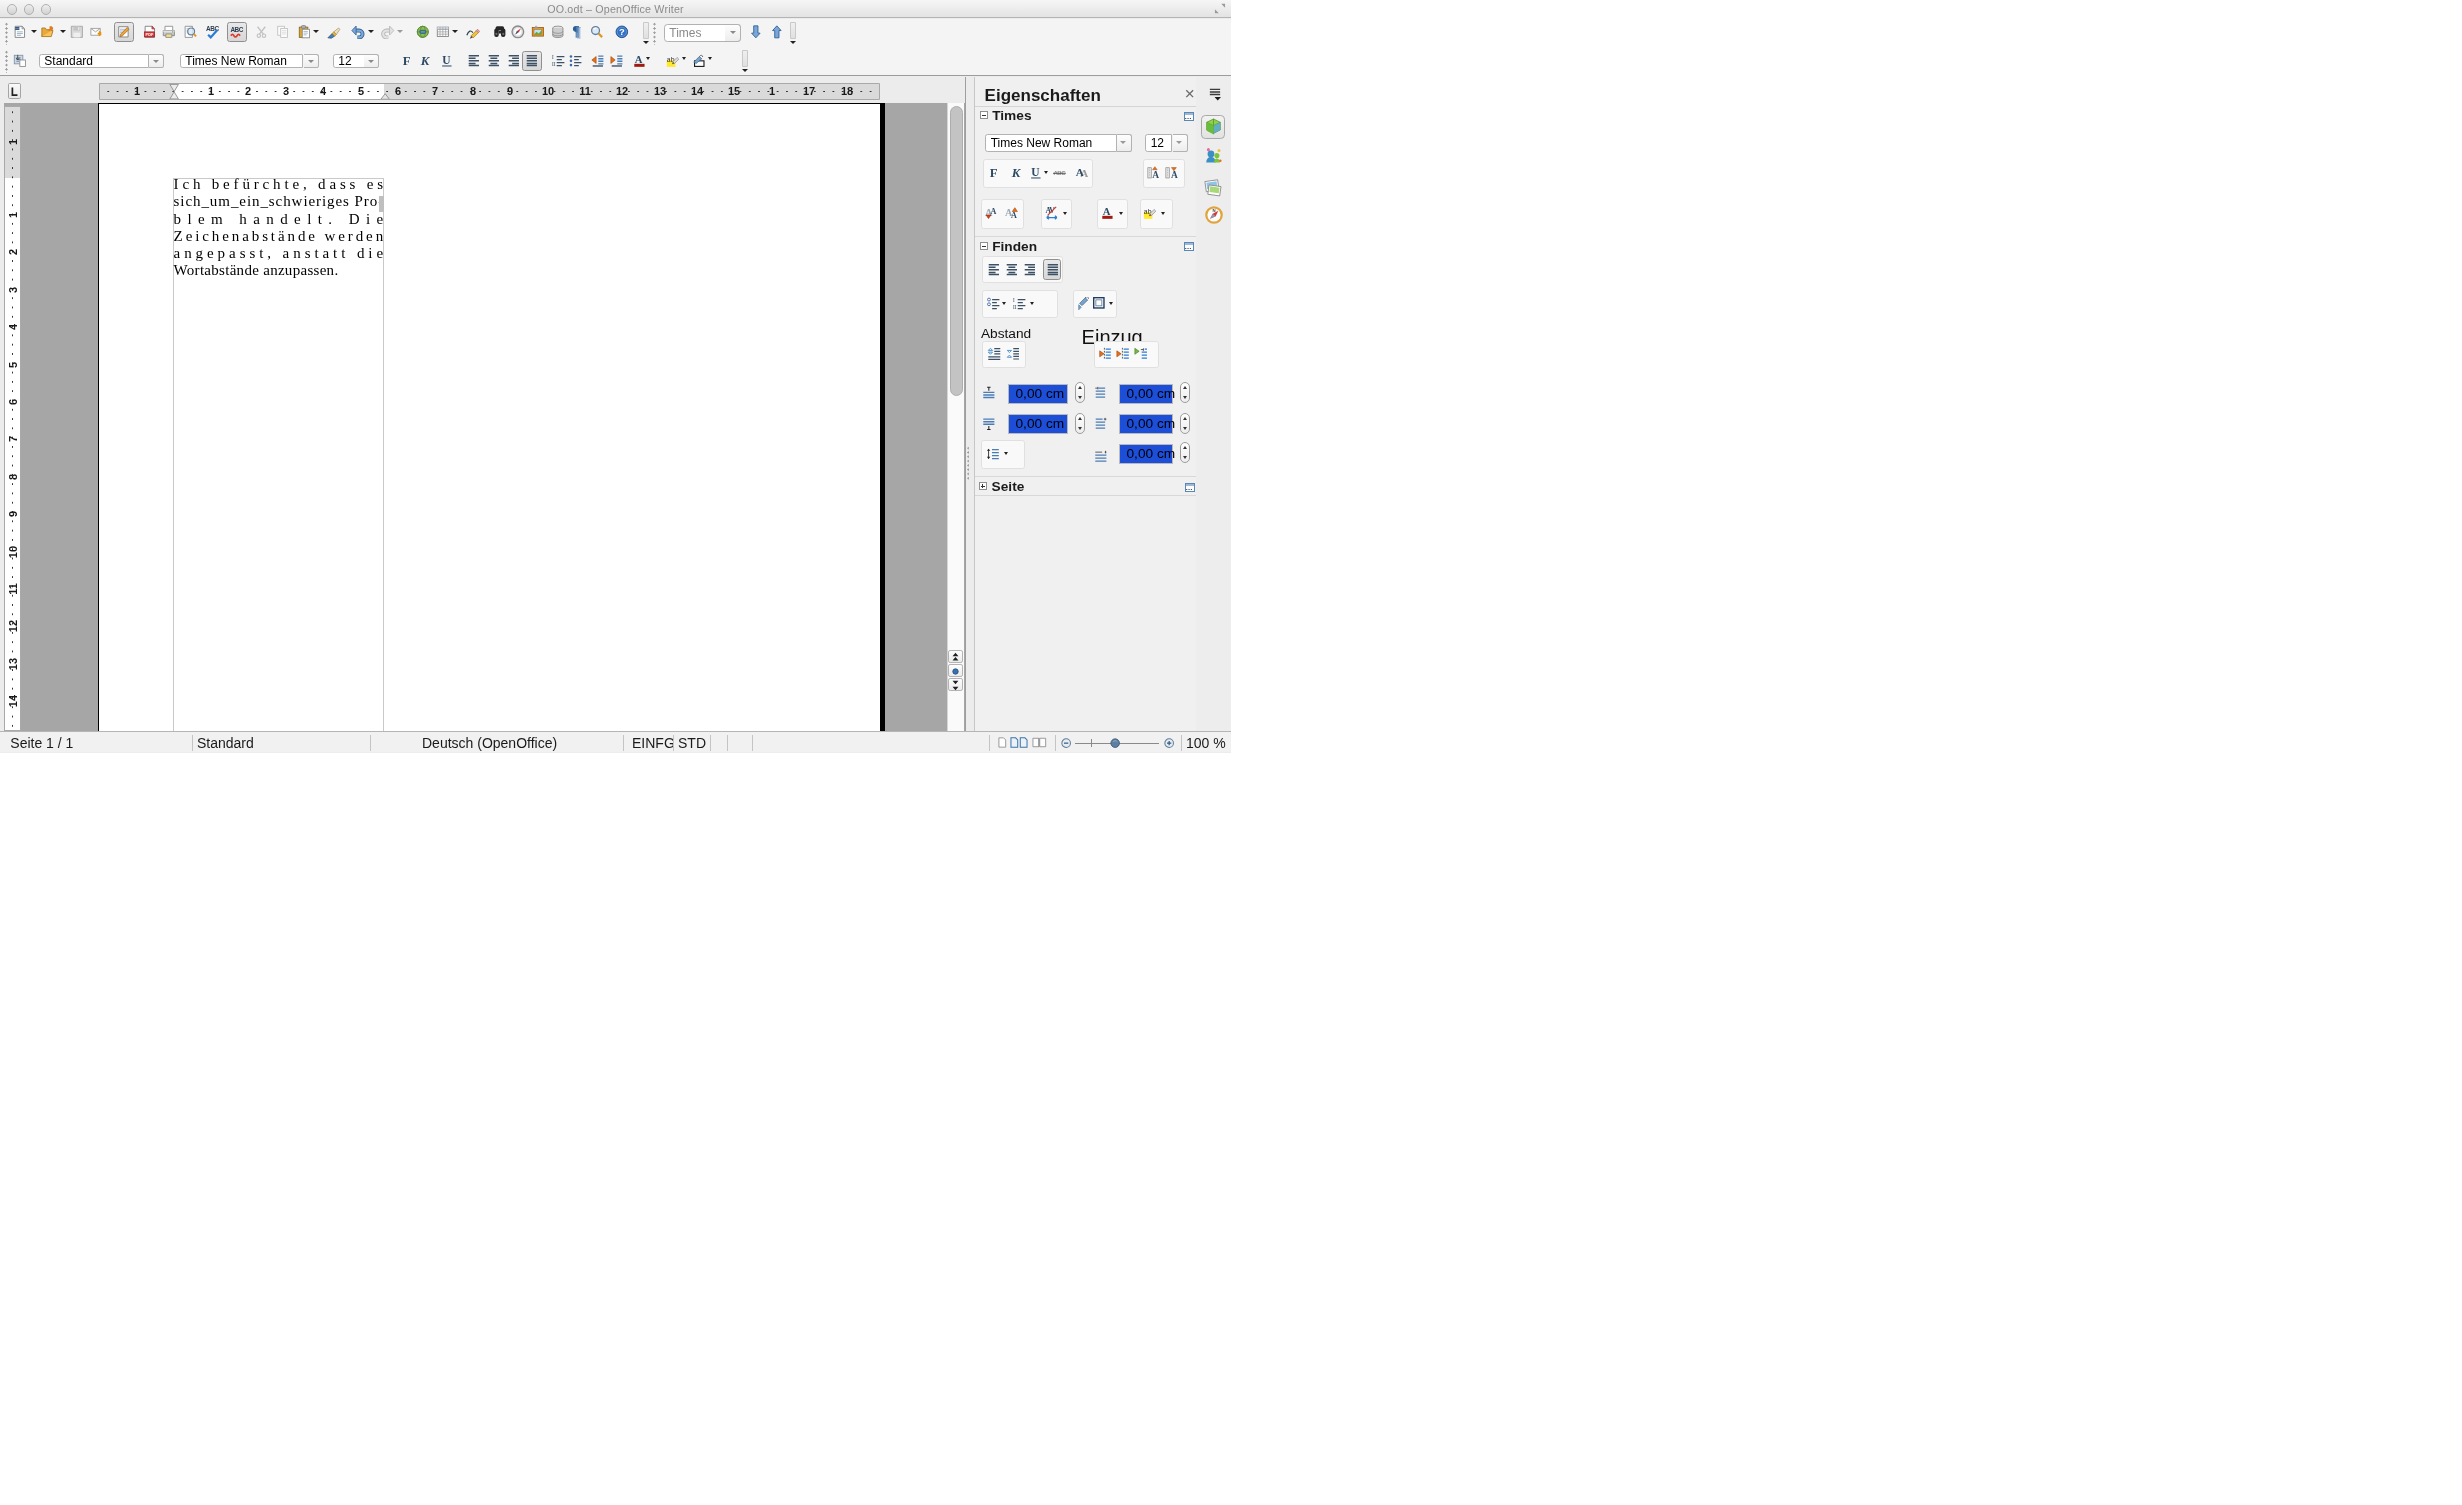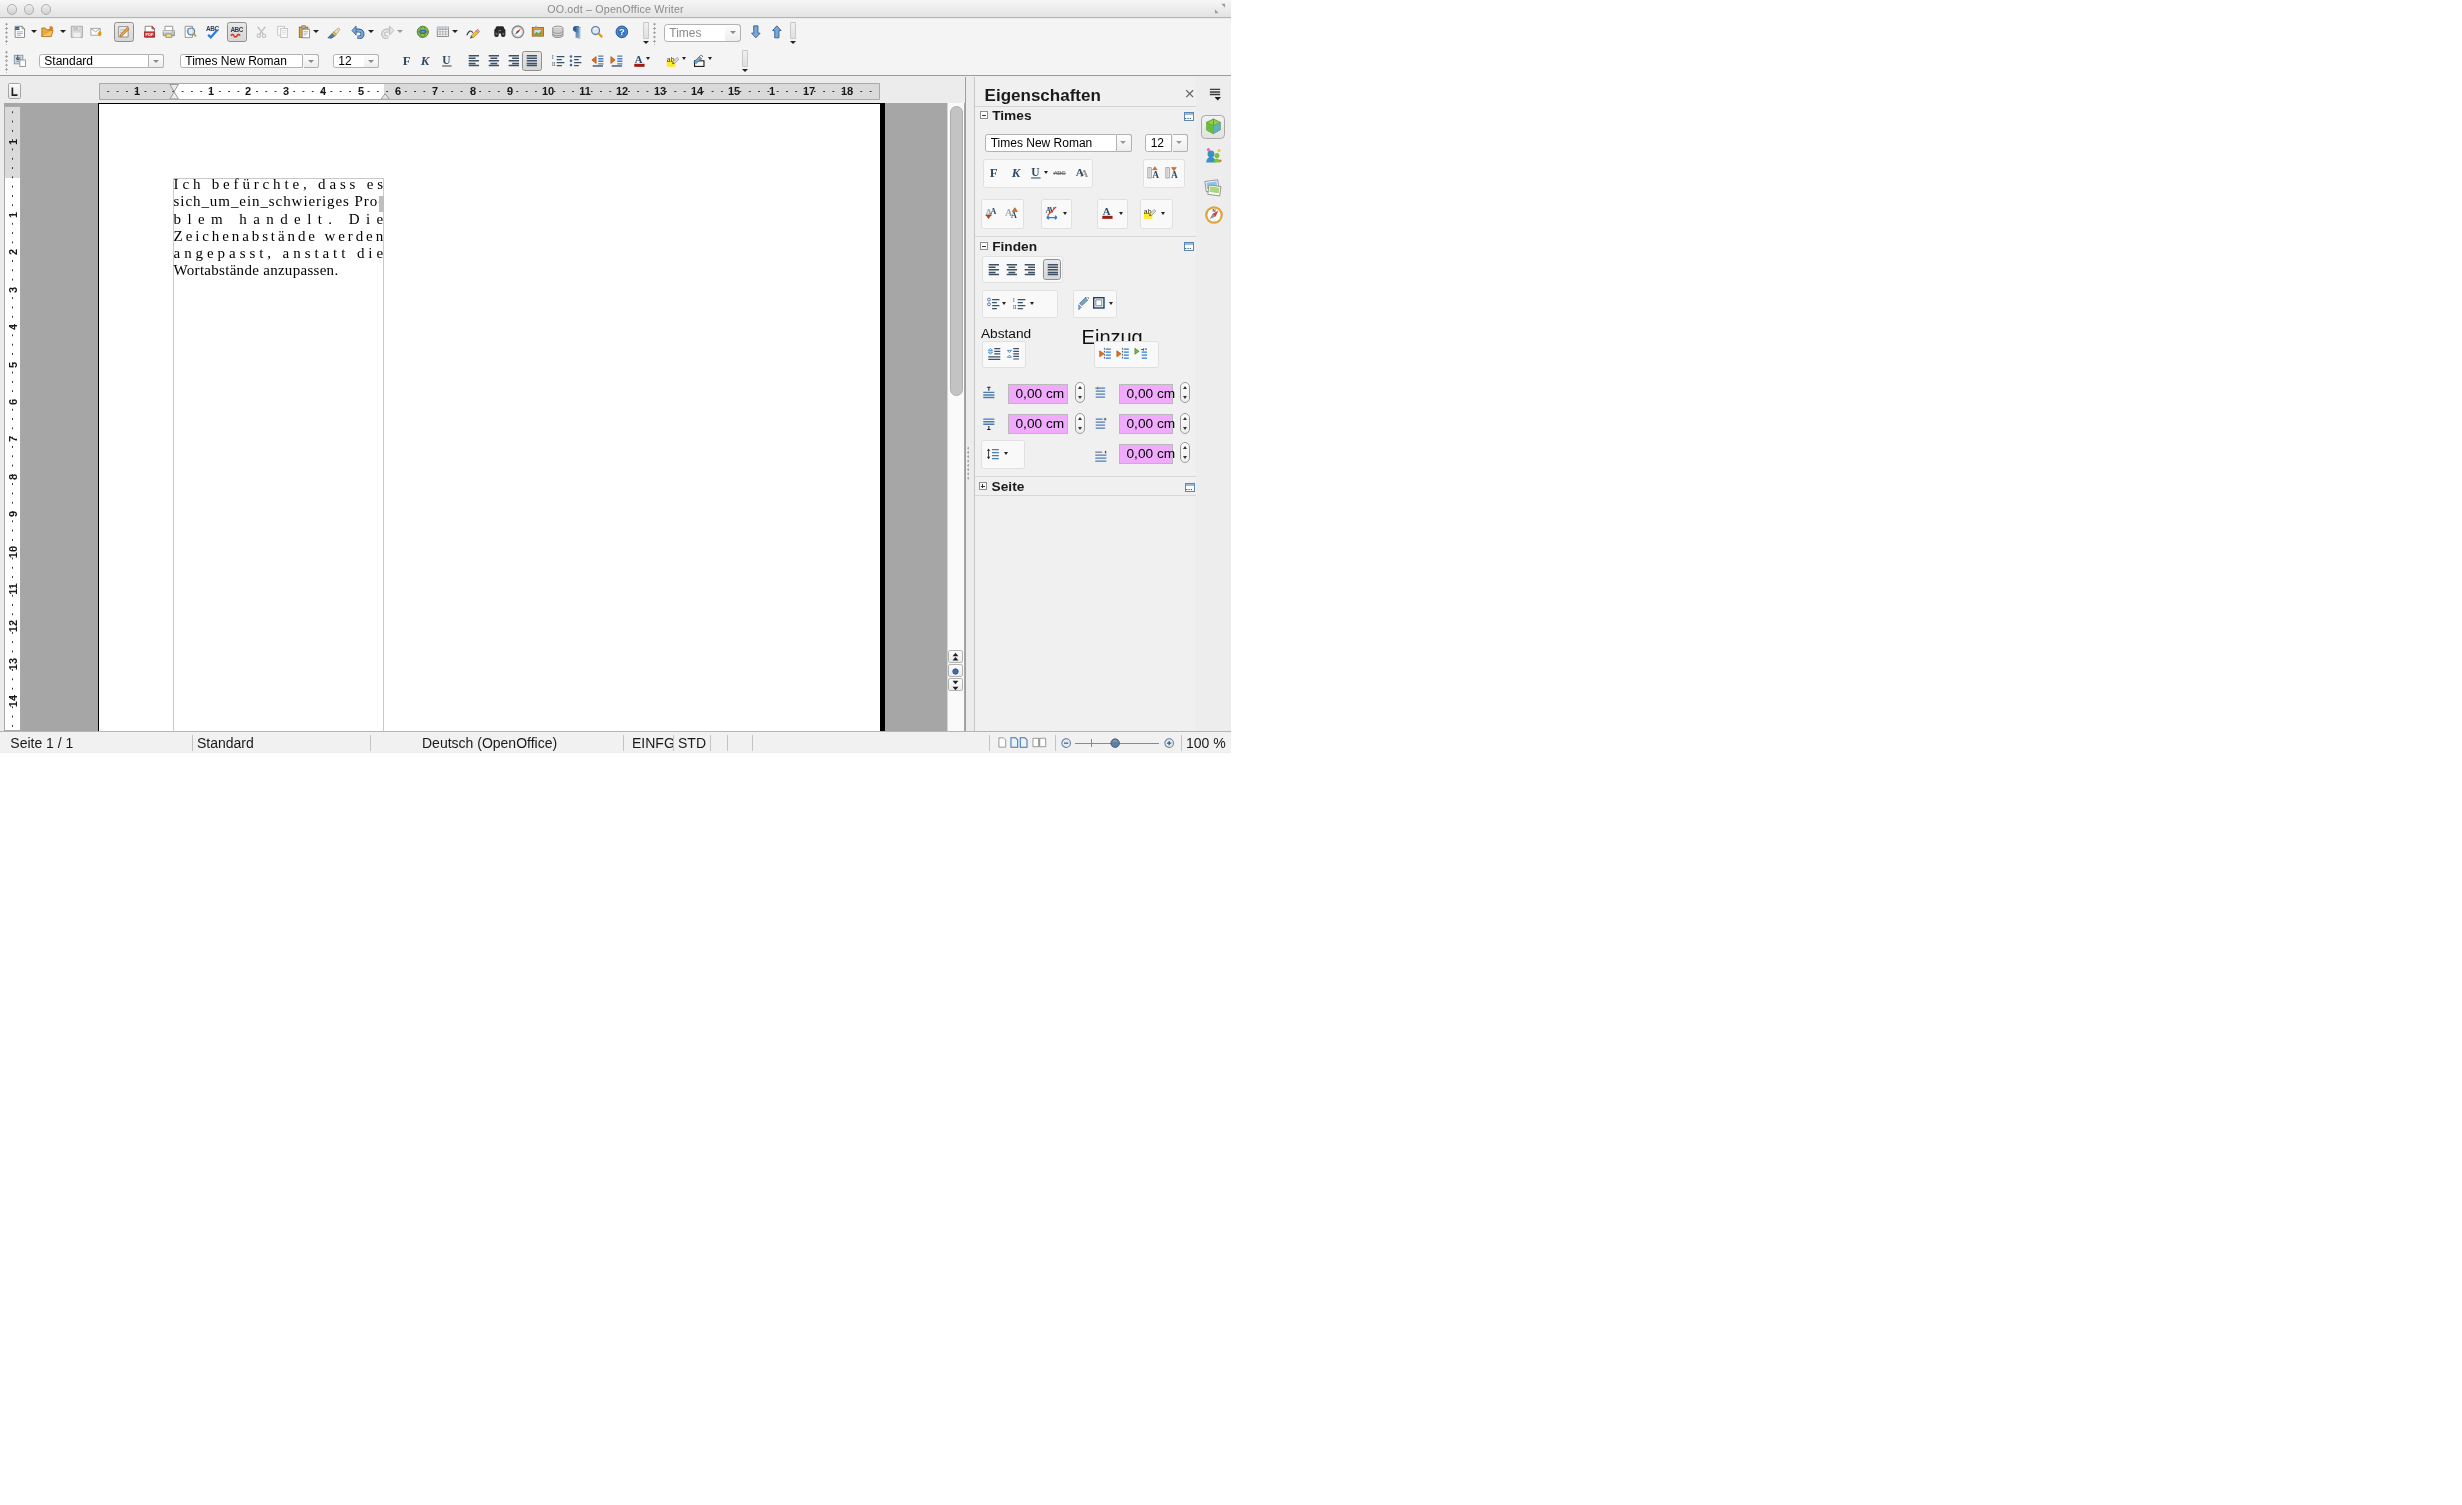--- a/index.html
+++ b/index.html
@@ -81,21 +81,21 @@
 .dlgic:before{content:"";position:absolute;left:0;top:0;width:8.6px;height:2.1px;background:#9db8d2}
 .dlgic:after{content:"";position:absolute;left:0.9px;bottom:0.9px;width:5.1px;height:0.9px;
  background-image:linear-gradient(90deg,#456 0.9px,transparent 0.9px);background-size:1.7px 0.9px}
 .grp{position:absolute;background:#f9f9f9;border:0.9px solid #e0e0e0;border-radius:2.6px}
 .scombo{position:absolute;height:18px;background:#fff;border:0.9px solid #b2b2b2;border-radius:2.6px 0 0 2.6px;
  font-size:12px;padding:0.9px 0 0 5.1px;white-space:nowrap;overflow:hidden}
 .scbtn{position:absolute;height:18px;background:linear-gradient(#fdfdfd,#ededed);border:0.9px solid #b2b2b2;
  border-left:none;border-radius:0 2.6px 2.6px 0}
 .scbtn:after{content:"";position:absolute;left:50%;top:50%;margin:-1.7px 0 0 -3.4px;width:0;height:0;
  border-left:3.4px solid transparent;border-right:3.4px solid transparent;border-top:3.9px solid #999}
-.sfield{position:absolute;height:20px;background:#f0abfc;border:0.9px solid #b9b9b9;font-size:13.7px;
+.sfield{position:absolute;height:20px;background:#1d4ed8;border:0.9px solid #b9b9b9;font-size:13.7px;
  color:#000;padding:0.9px 0 0 6.9px;white-space:nowrap}
 .spin{position:absolute;width:10px;height:21.4px;background:linear-gradient(#fefefe,#ededed);
  border:0.9px solid #9d9d9d;border-radius:5.1px}
 .spin:before{content:"";position:absolute;left:2px;top:3.4px;width:0;height:0;
  border-left:2.7px solid transparent;border-right:2.7px solid transparent;border-bottom:3.4px solid #333}
 .spin:after{content:"";position:absolute;left:2px;bottom:3.4px;width:0;height:0;
  border-left:2.7px solid transparent;border-right:2.7px solid transparent;border-top:3.4px solid #333}
 .slbl{position:absolute;font-size:13px;color:#111}
 
 #statusbar{position:absolute;left:0;top:731px;width:1231px;height:21.4px;background:#f1f1f1;

